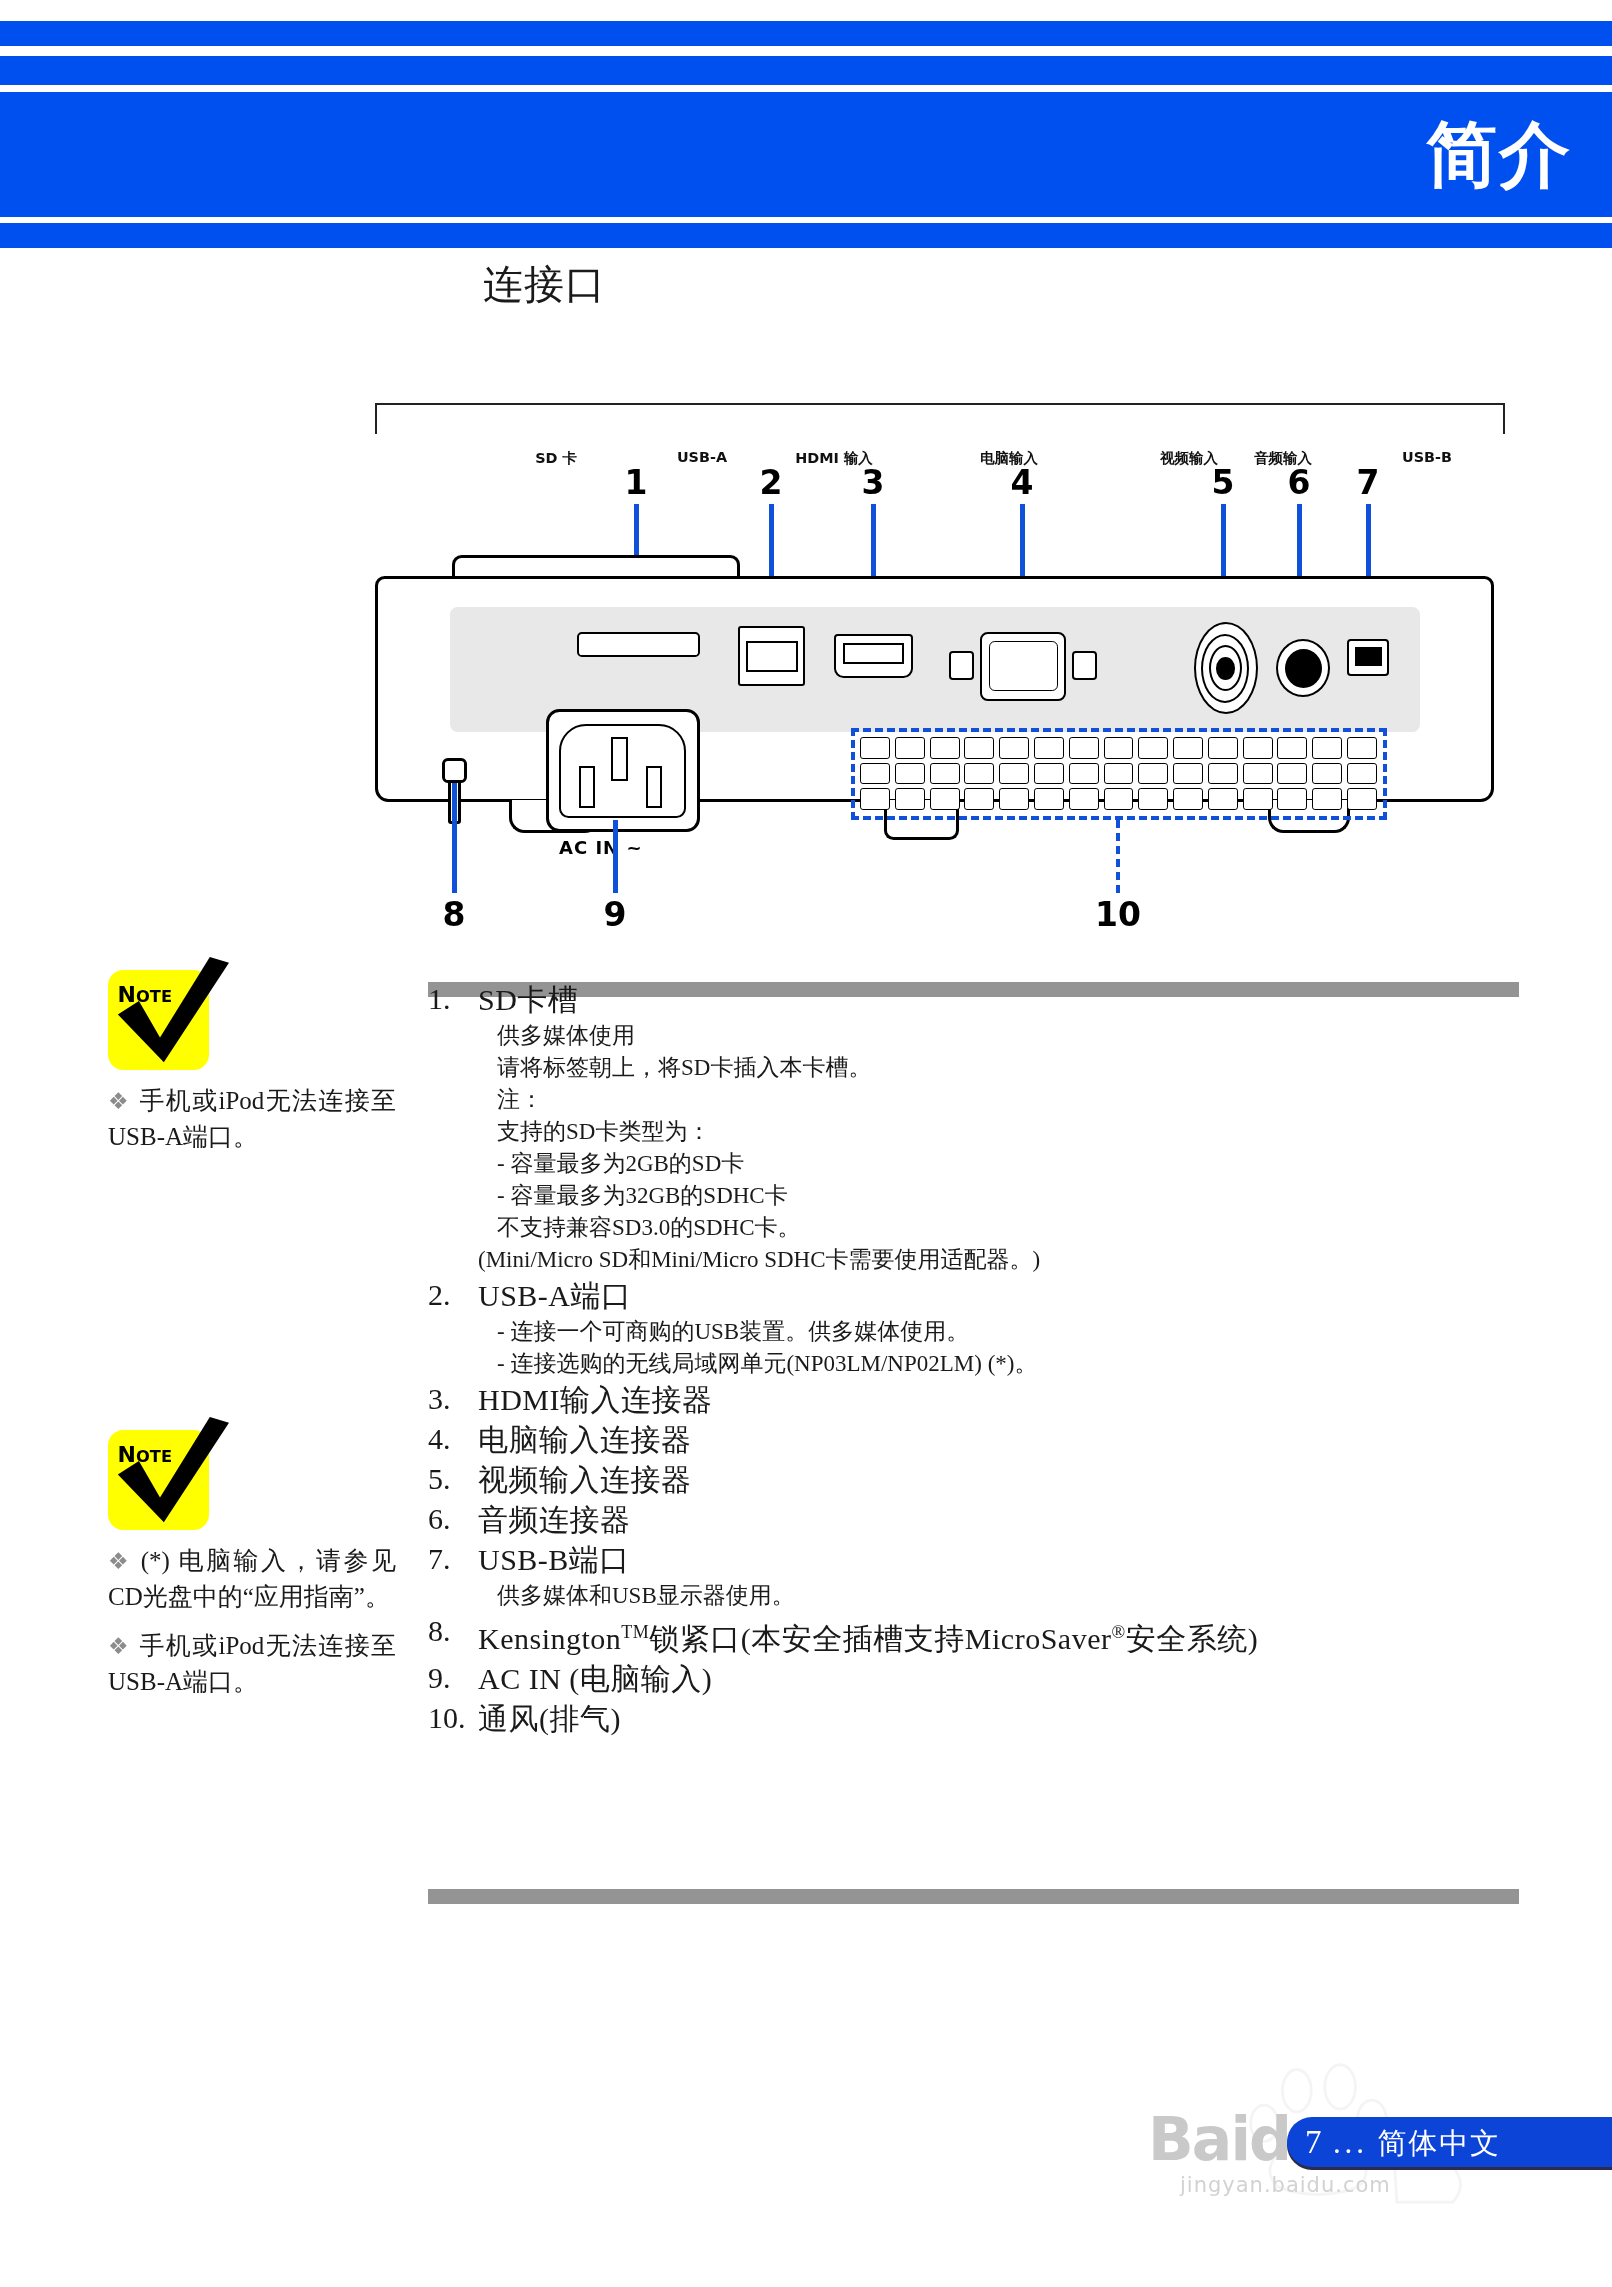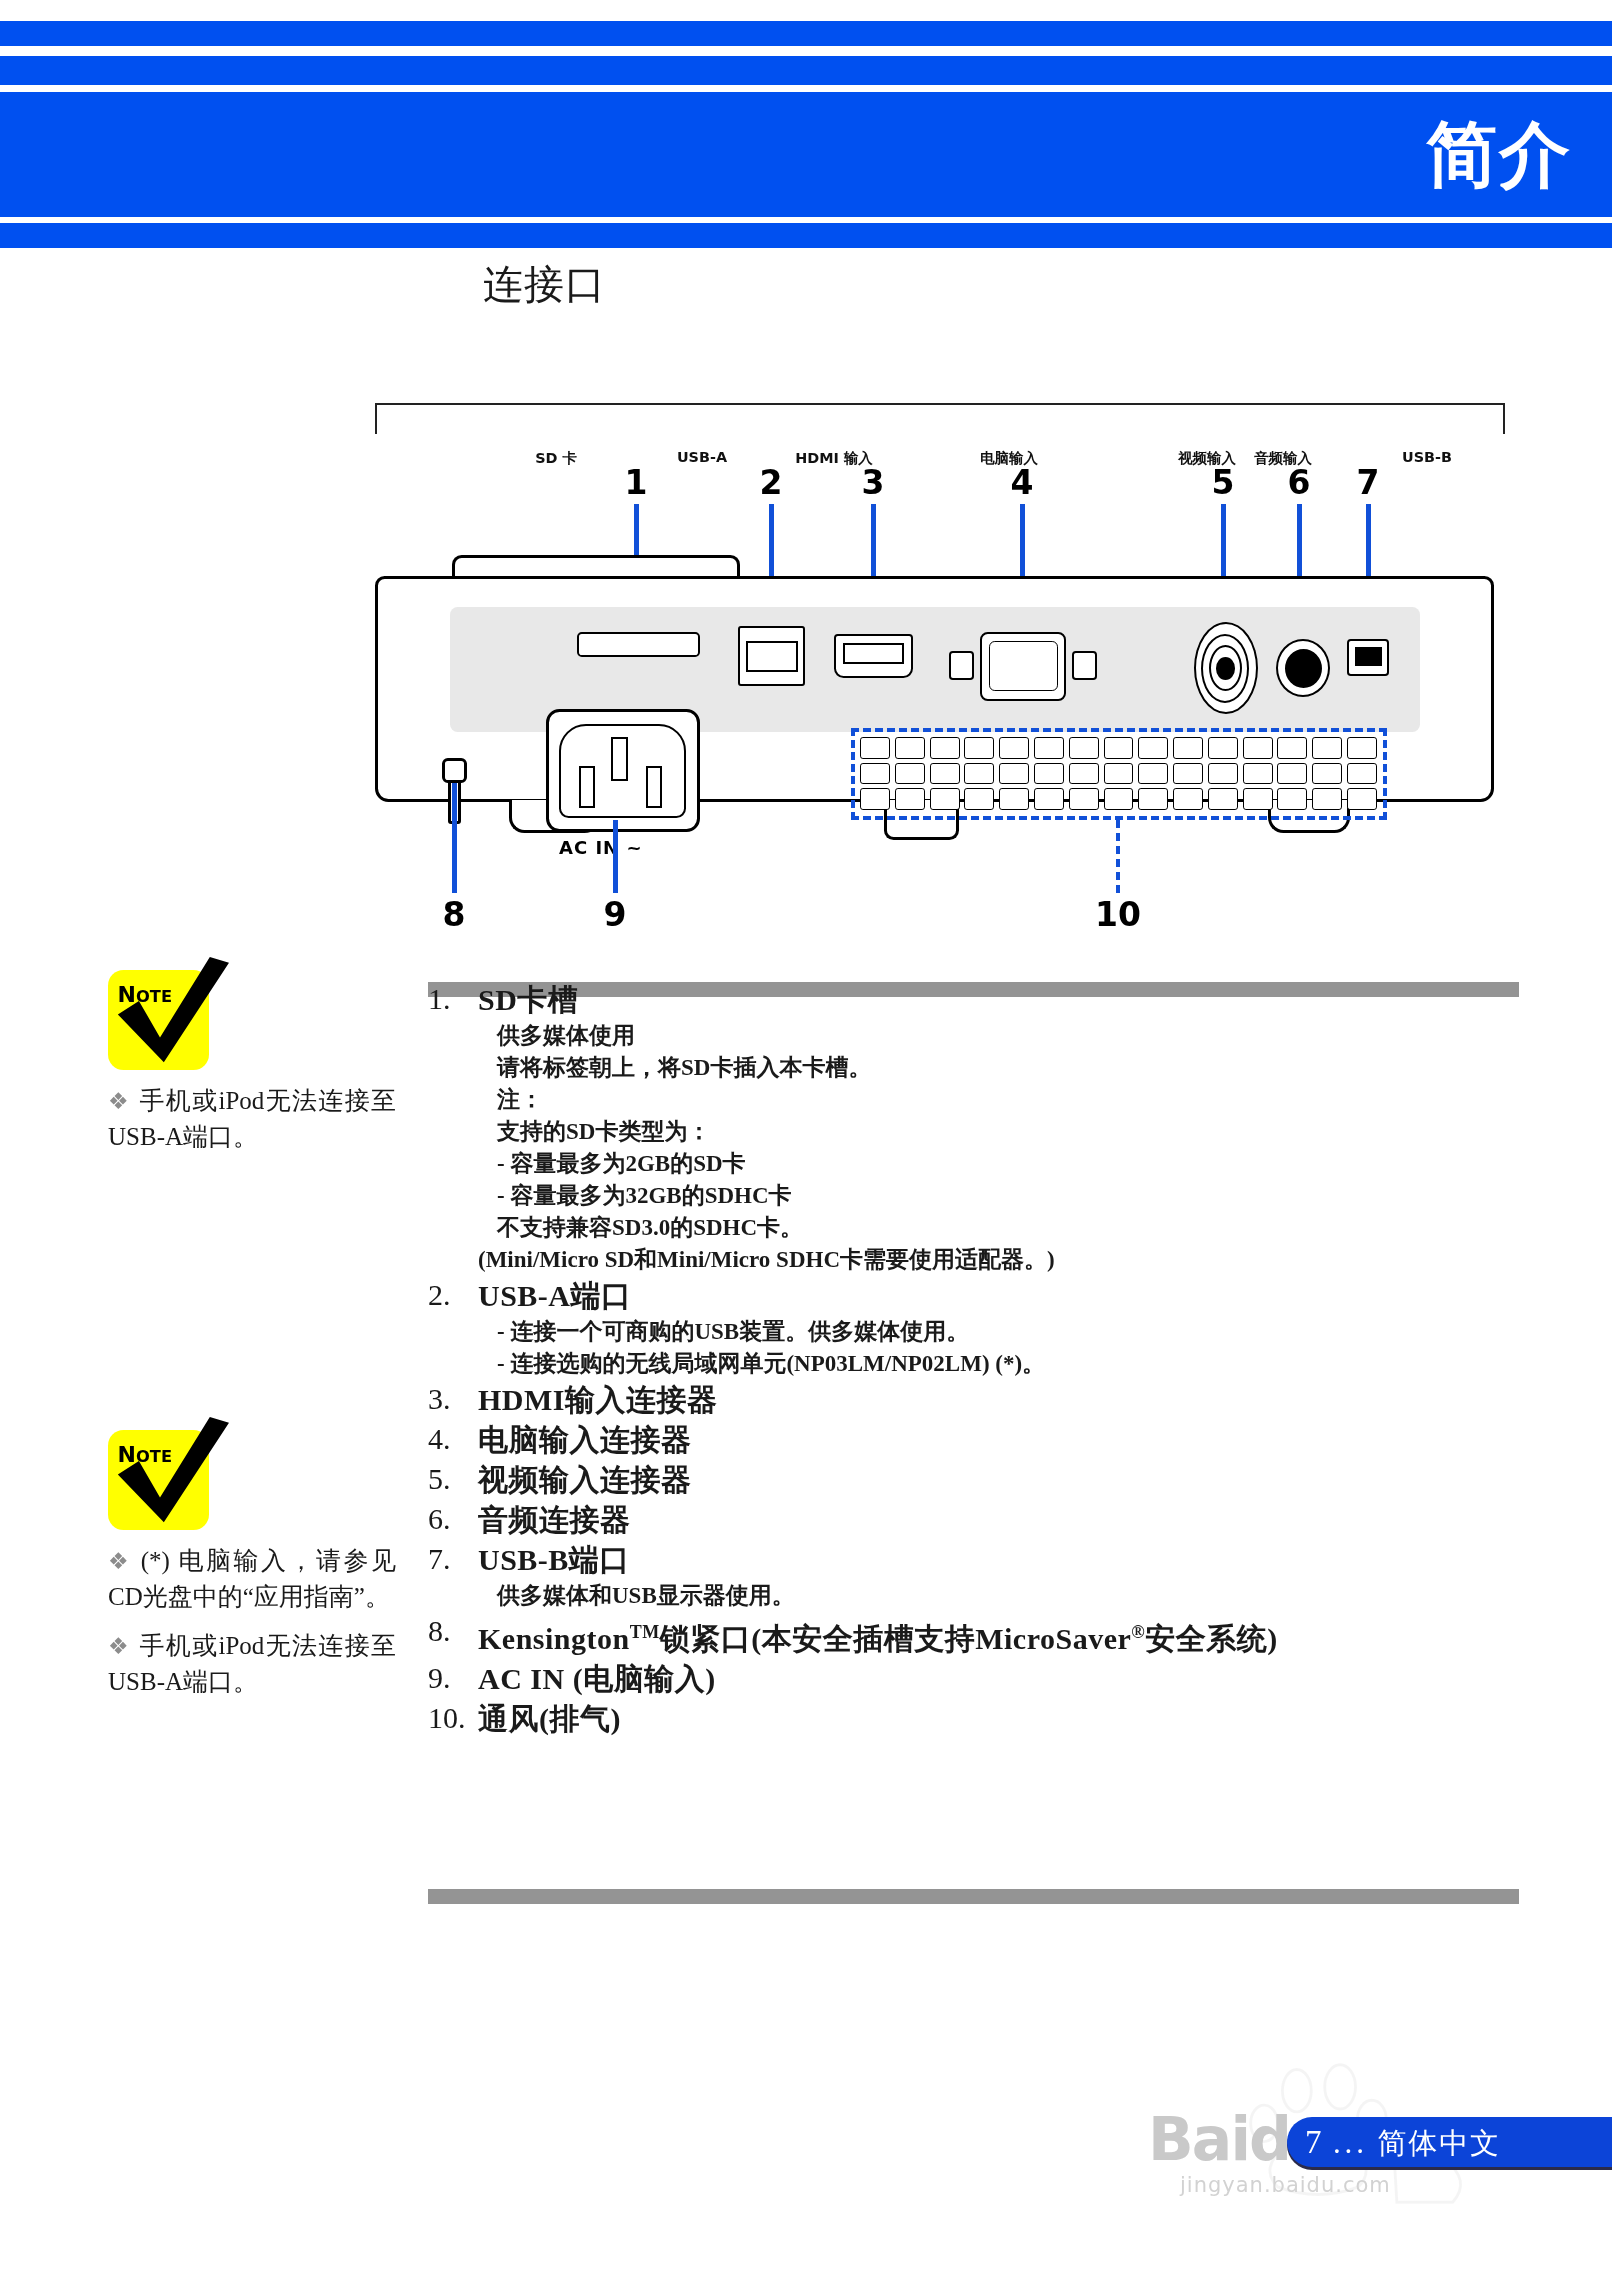--- a/index.html
+++ b/index.html
@@ -283,21 +283,21 @@
     align-items: flex-start;
     font-size: 30px;
     line-height: 38px;
     color: #1a1a1a;
   }
   .li-num {
     flex: 0 0 50px;
     font-size: 30px;
     font-family: "Liberation Serif", "DejaVu Serif", serif;
   }
-  .li-body { flex: 1 1 auto; font-weight: bold; }
+  .li-body { flex: 1 1 auto; }
   .li-title {
     font-size: 30px;
     line-height: 40px;
     letter-spacing: 0.5px;
   }
   .li-sub {
     font-size: 23px;
     line-height: 32px;
     padding-left: 19px;
     letter-spacing: 0px;
@@ -377,21 +377,21 @@
 
   <div id="diagram">
 
     <div class="bracket" style="left:0px; top:0px; width:1126px; height:29px;"></div>
 
     <div id="port-label-layer">
         <div class="port-label" style="left: 181px; top: 46px;">SD 卡</div>
         <div class="port-label" style="left: 327px; top: 46px;">USB-A</div>
         <div class="port-label" style="left: 459px; top: 46px;">HDMI 输入</div>
         <div class="port-label" style="left: 634px; top: 46px;">电脑输入</div>
-        <div class="port-label" style="left: 832px; top: 46px; text-align: right;">视频输入</div>
+        <div class="port-label" style="left: 814px; top: 46px; text-align: right;">视频输入</div>
         <div class="port-label" style="left: 908px; top: 46px;">音频输入</div>
         <div class="port-label" style="left: 1052px; top: 46px;">USB-B</div>
       </div>
     <div id="callout-layer">
         <div class="callout-num" style="left: 261px; top: 60px;">1</div>
         <div class="callout-num" style="left: 396px; top: 60px;">2</div>
         <div class="callout-num" style="left: 498px; top: 60px;">3</div>
         <div class="callout-num" style="left: 647px; top: 60px;">4</div>
         <div class="callout-num" style="left: 848px; top: 60px;">5</div>
         <div class="callout-num" style="left: 924px; top: 60px;">6</div>

